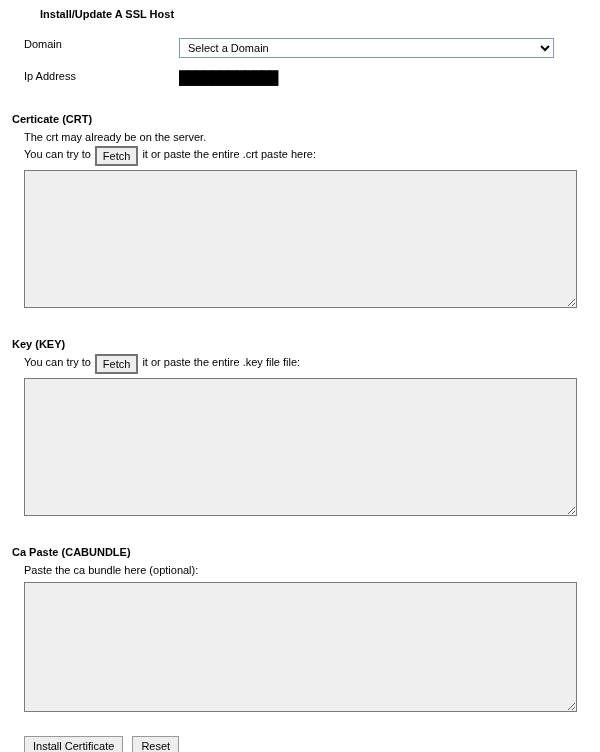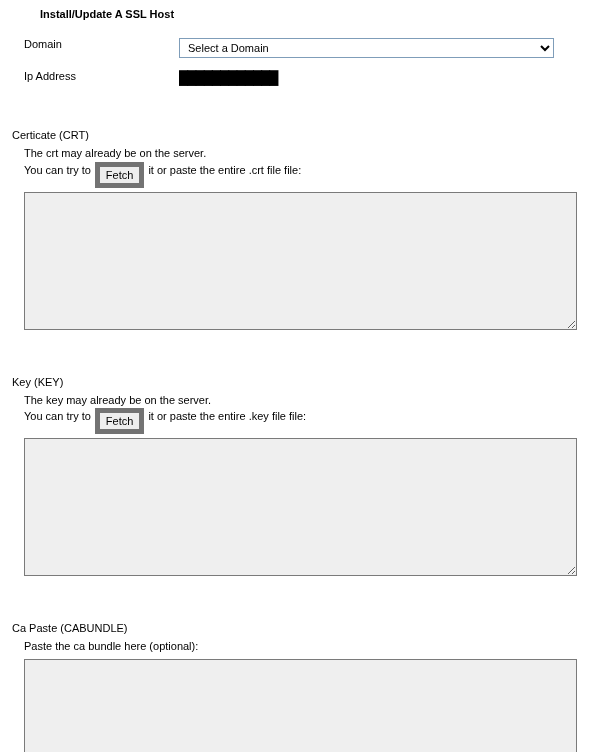--- a/index.html
+++ b/index.html
@@ -35,41 +35,41 @@
       border: 1px solid #7f9db9;
       background: #fff;
       padding-left: 4px;
     }
     .ip-redacted {
       font-weight: bold;
       letter-spacing: -1px;
       font-size: 13px;
     }
     .section-heading {
-      font-weight: normal;
-      margin-top: 44px;
+      font-weight: bold;
+      margin-top: 28px;
       margin-bottom: 4px;
     }
     .helper-block {
       padding-left: 12px;
       margin-bottom: 4px;
       line-height: 1.5;
     }
     .helper-line2 {
       display: flex;
       align-items: flex-start;
       flex-wrap: wrap;
     }
     .btn-fetch {
       font-family: inherit;
       font-size: 11px;
       padding: 2px 6px;
       margin: 0 4px;
       background: #eee;
-      border: 5px solid #737373;
+      border: 2px solid #737373;
       border-radius: 0;
       cursor: pointer;
     }
     .textarea-wrap {
       padding-left: 12px;
     }
     textarea {
       width: 553px;
       height: 138px;
       font-family: monospace;
@@ -111,30 +111,29 @@
   <div class="field-label">Ip Address</div>
   <div class="ip-redacted">████████████</div>
 </div>
 
 <div class="section-heading">Certicate (CRT)</div>
 <div class="helper-block">
   <div>The crt may already be on the server.</div>
   <div class="helper-line2">
     <span>You can try to</span>
     <button class="btn-fetch">Fetch</button>
-    <span>it or paste the entire .crt file file:</span>
+    <span>it or paste the entire .crt paste here:</span>
   </div>
 </div>
 <div class="textarea-wrap">
   <textarea style=""></textarea>
 </div>
 
 <div class="section-heading">Key (KEY)</div>
 <div class="helper-block">
-  <div>The key may already be on the server.</div>
   <div class="helper-line2">
     <span>You can try to</span>
     <button class="btn-fetch">Fetch</button>
     <span>it or paste the entire .key file file:</span>
   </div>
 </div>
 <div class="textarea-wrap">
   <textarea style=""></textarea>
 </div>
 

